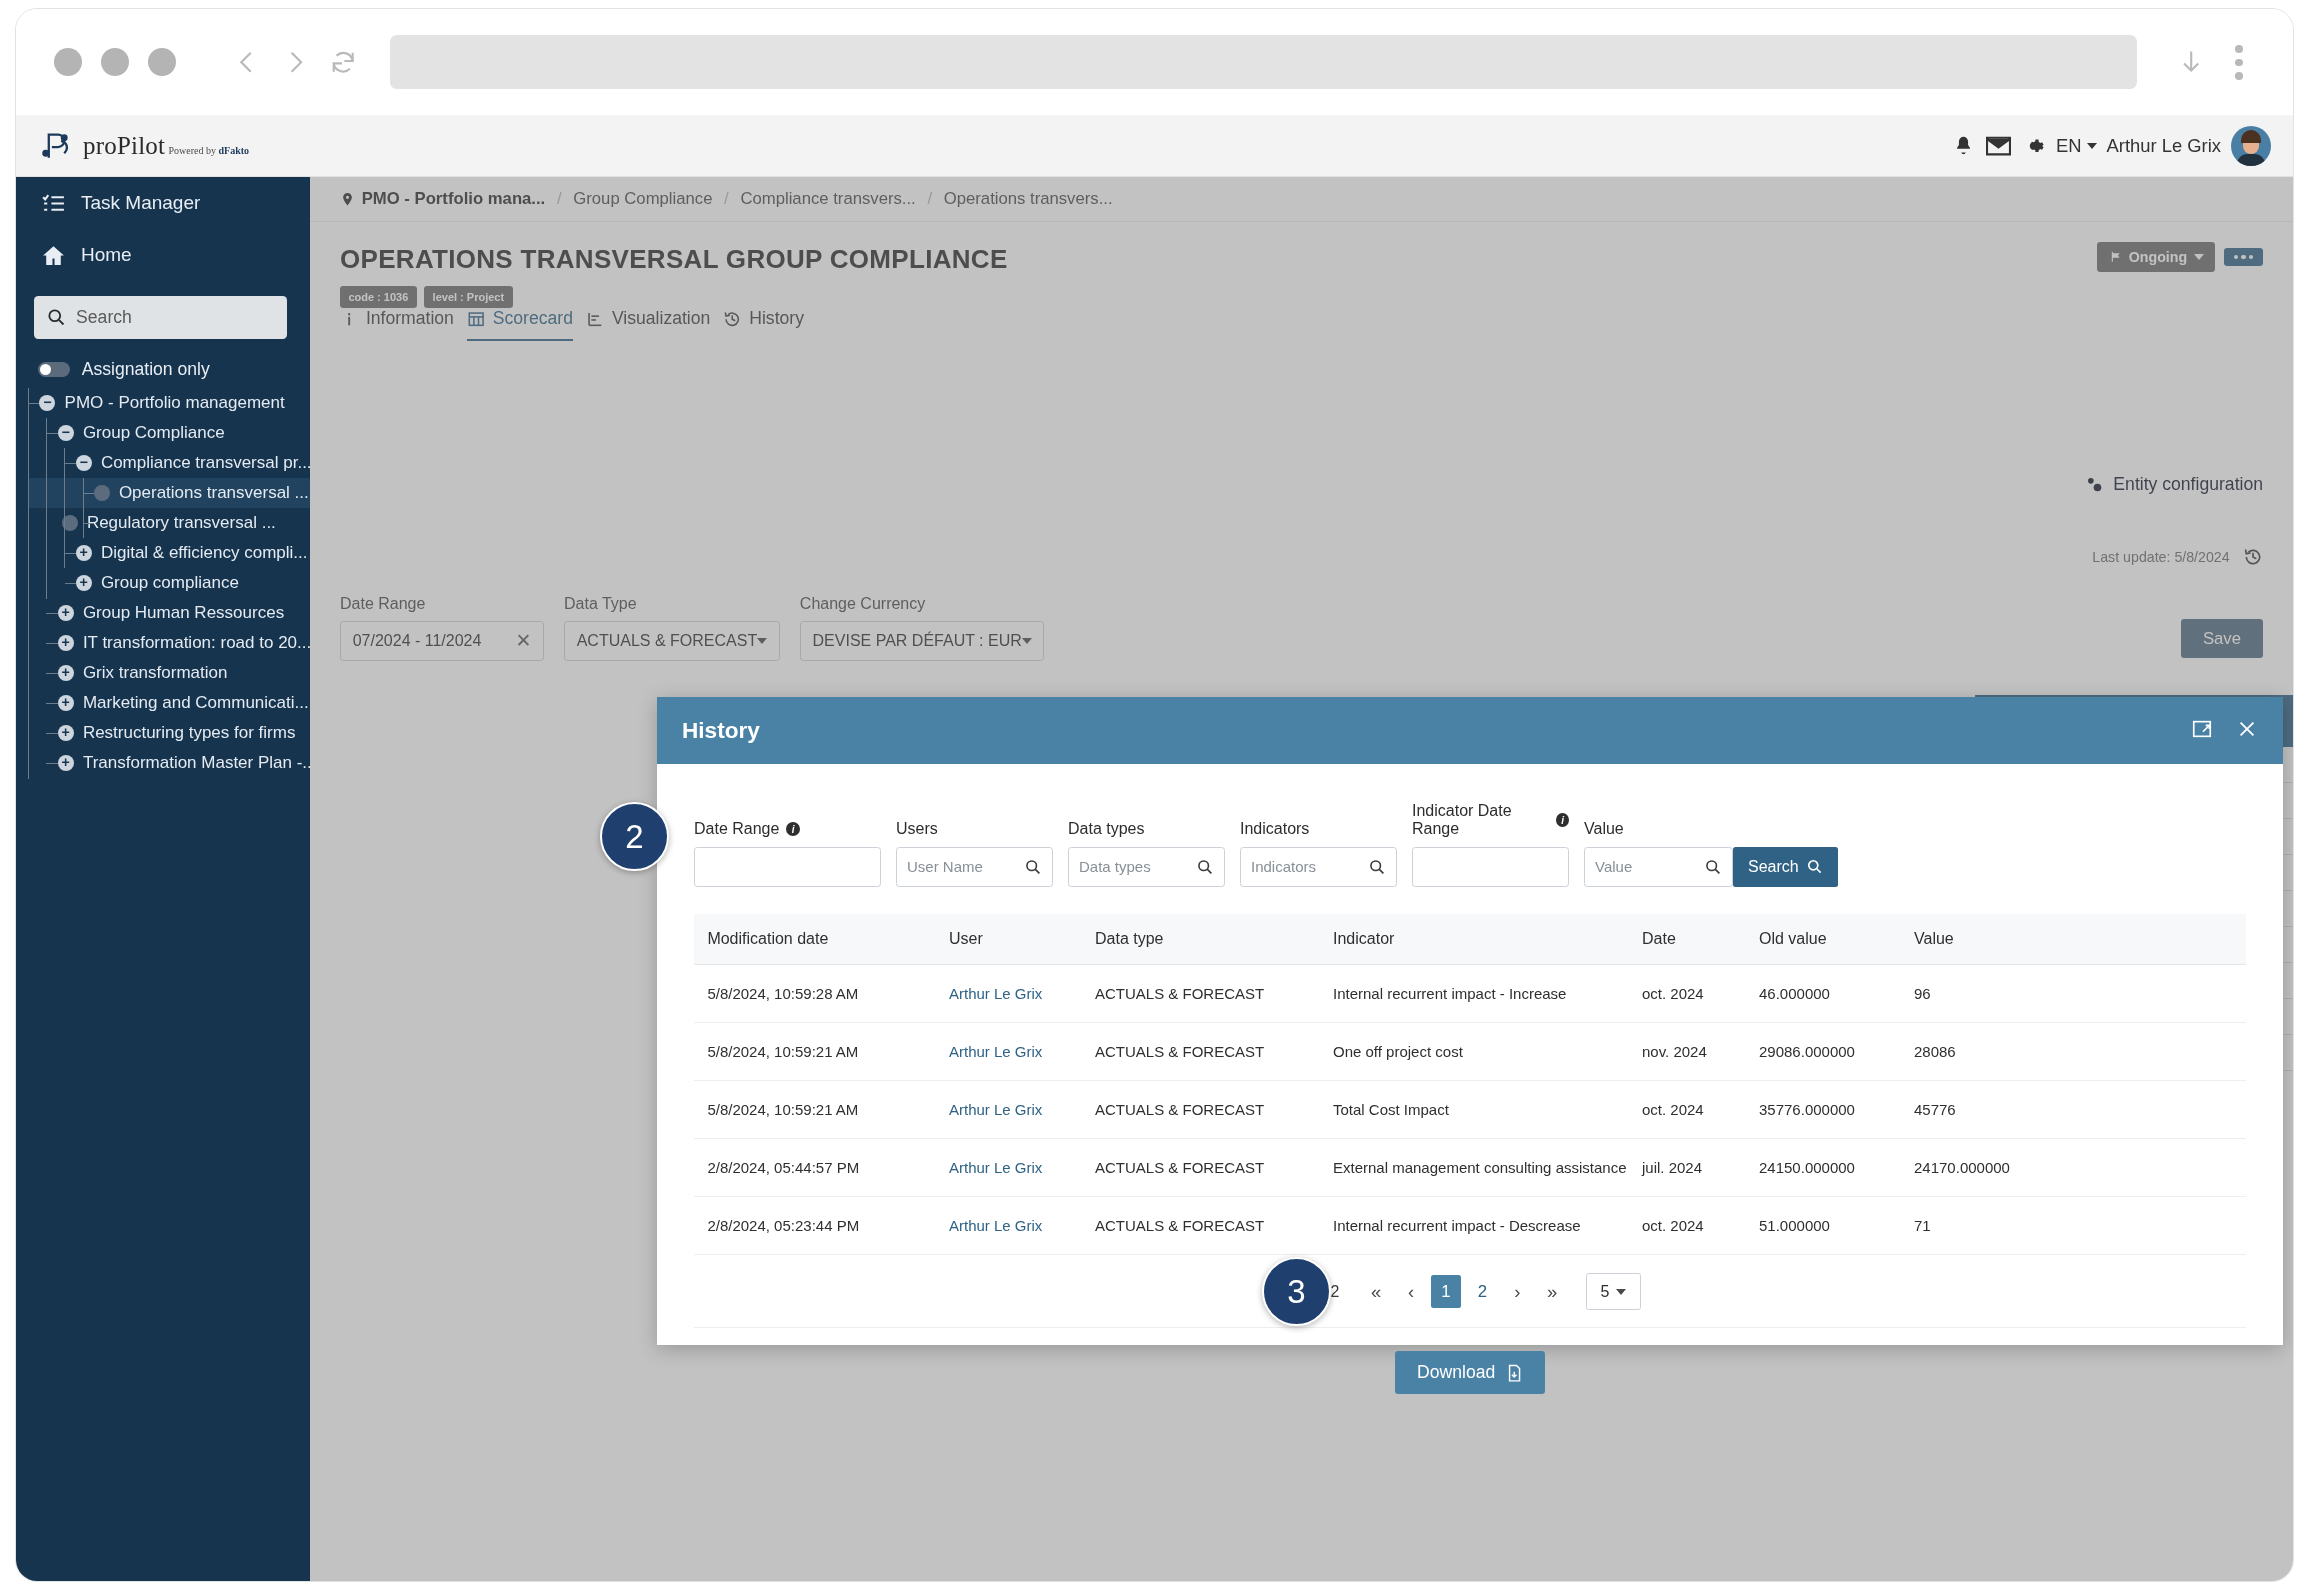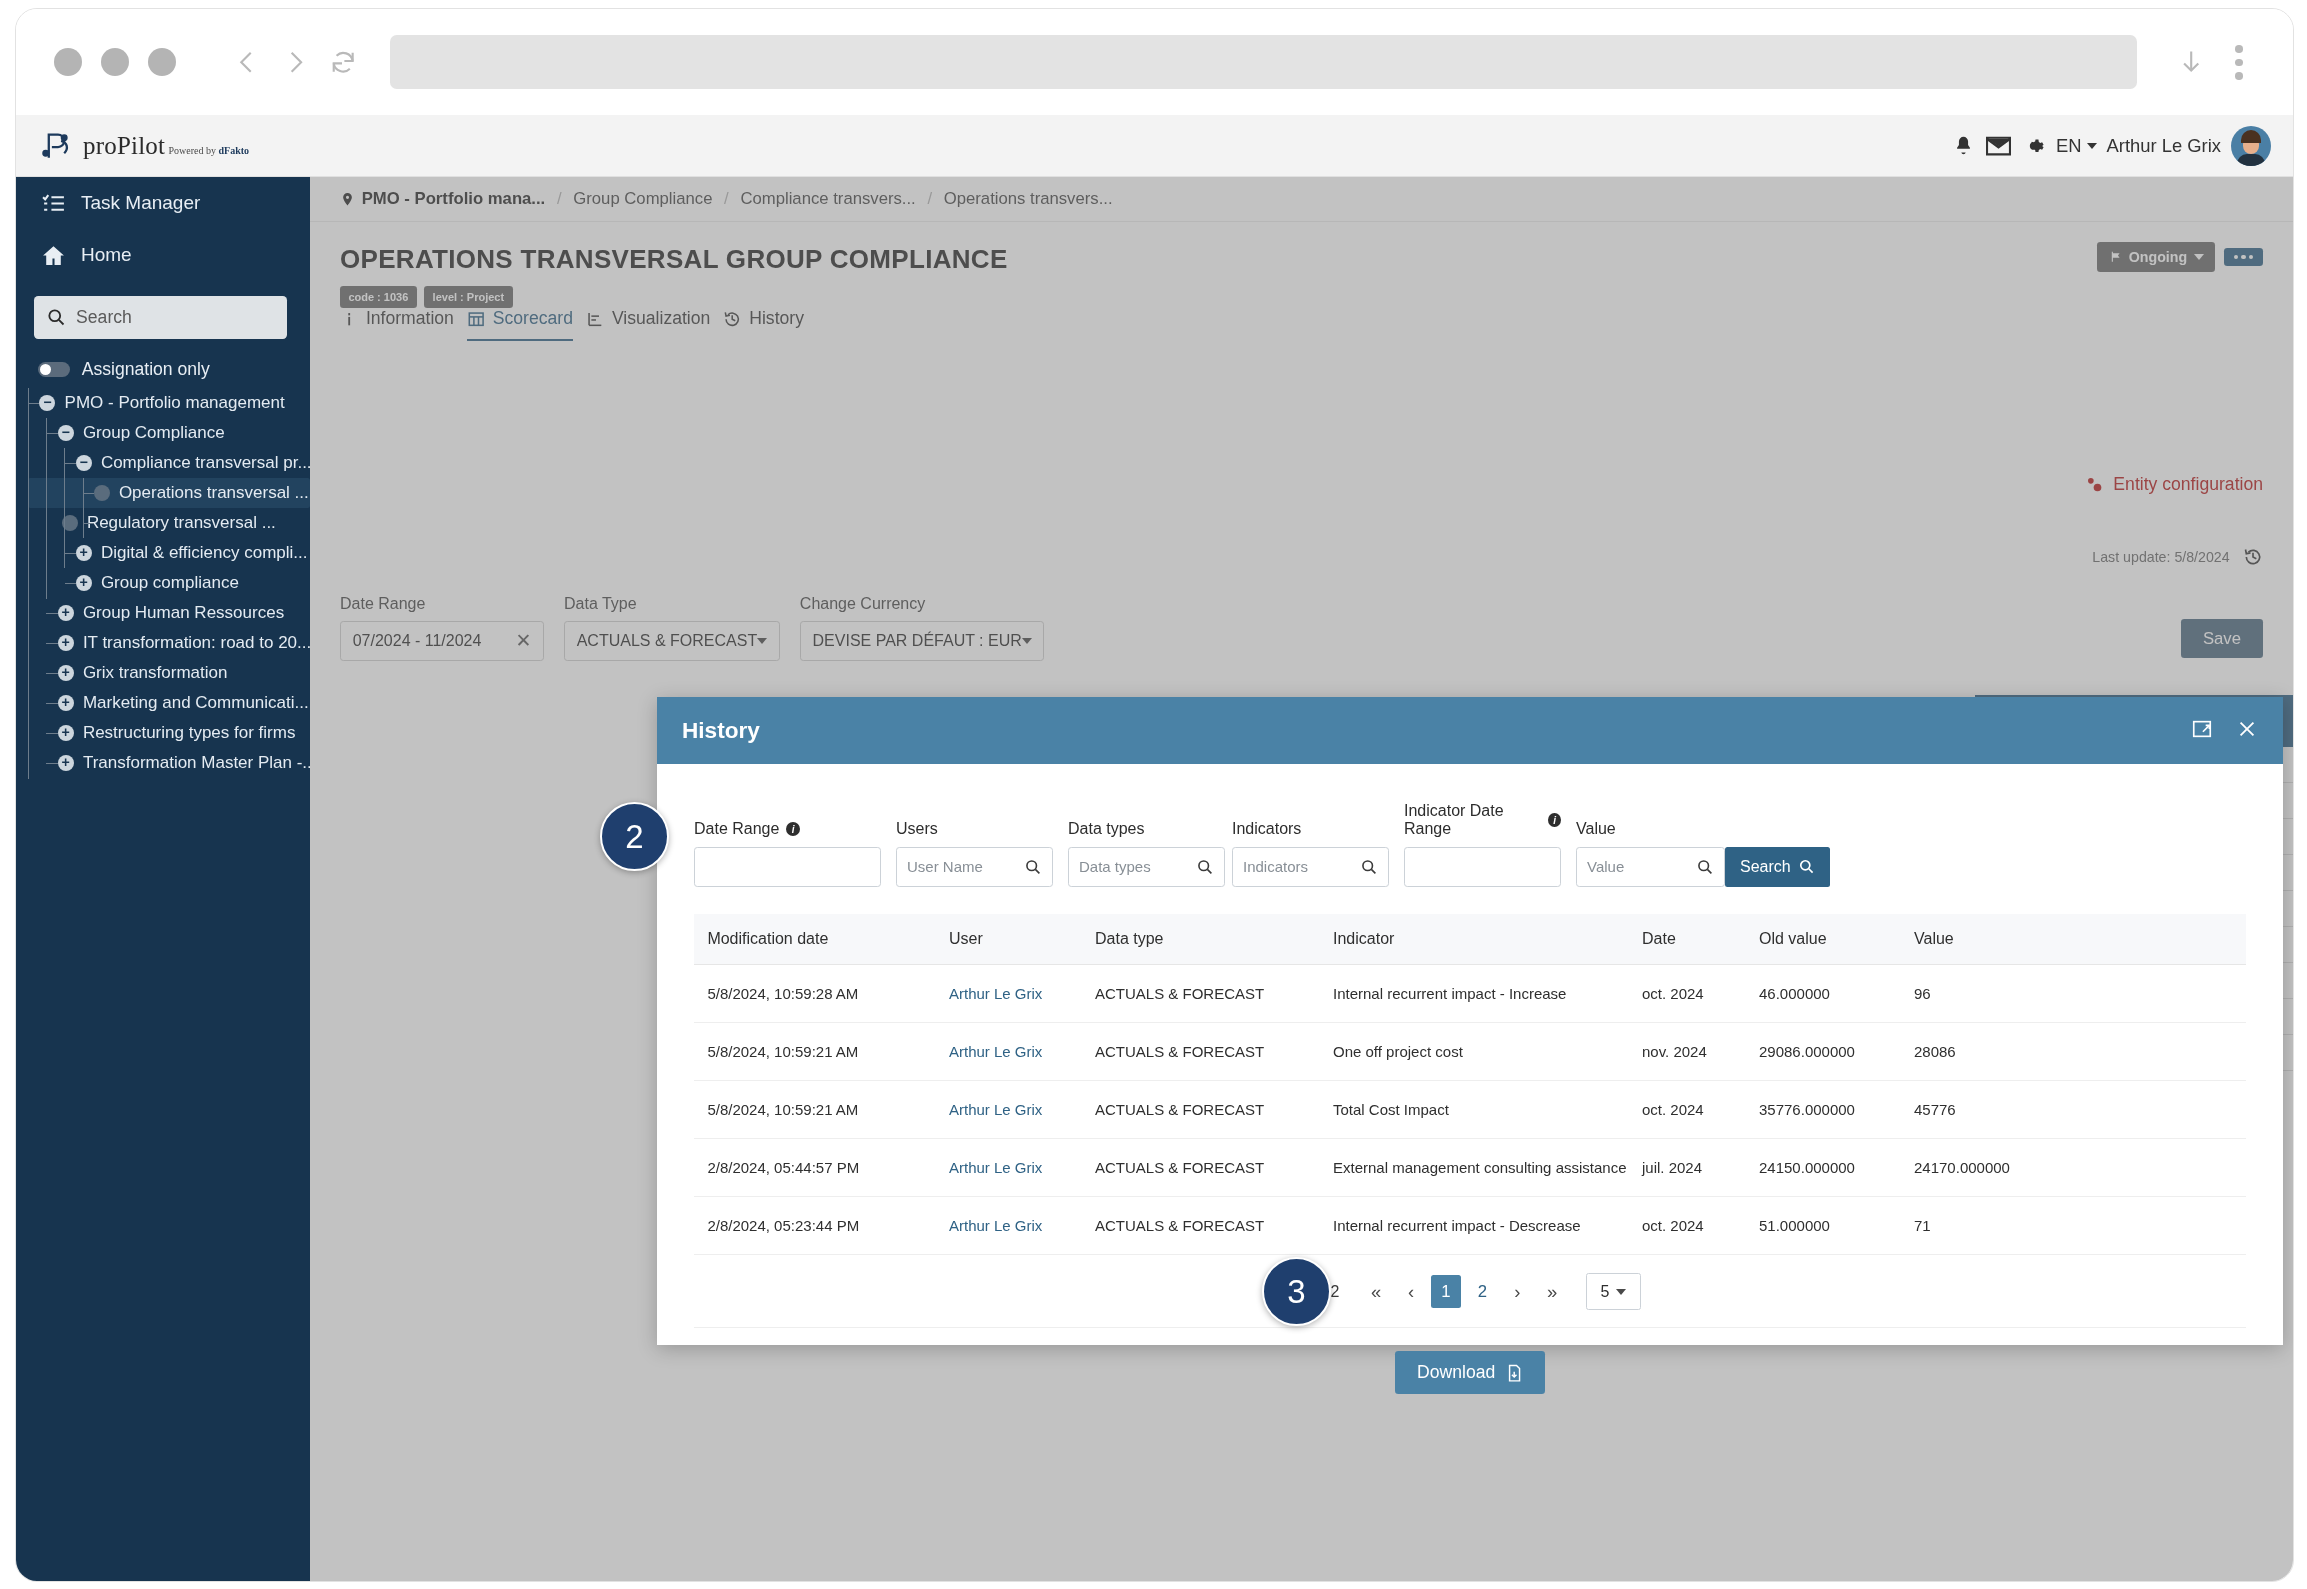--- a/index.html
+++ b/index.html
@@ -170,21 +170,21 @@
     background: #6b6b6b; color: #fff; font-size: 14.2px; font-weight: 700;
     border-radius: 3.3px; padding: 6.7px 11.7px; display: flex; align-items: center; gap: 6.7px;
   }
   #more-chip {
     background: #2f6285; color: #fff; border-radius: 3.3px; padding: 6.7px 10px;
     display: flex; align-items: center; gap: 3.3px;
   }
   #more-chip i { width: 4.2px; height: 4.2px; border-radius: 50%; background: #fff; display: block; }
   #entity-cfg {
     position: absolute; right: 30px; top: 297px;
-    display: flex; align-items: center; gap: 8.4px; font-size: 17.6px; color: #b91c1c;
+    display: flex; align-items: center; gap: 8.4px; font-size: 17.6px; color: #0f172a;
   }
   #entity-cfg svg { width: 20px; height: 20px; }
   #last-update {
     position: absolute; right: 30px; top: 370px;
     display: flex; align-items: center; gap: 13.4px; font-size: 14.2px; color: #6c6c6c;
   }
   #last-update svg { width: 20px; height: 20px; }
 
   
   #filters { position: absolute; left: 30px; top: 418px; display: flex; gap: 20px; }
@@ -767,21 +767,21 @@
             <div class="hgroup" style="width:157px;margin-left:15px">
               <span class="hlabel">Data types</span>
               <div class="hinput">
                 <span>Data types</span>
                 <svg viewBox="0 0 24 24" fill="none" stroke="currentColor" stroke-width="2.2">
                     <circle cx="10.5" cy="10.5" r="6.5"></circle>
                     <line x1="15.5" y1="15.5" x2="21" y2="21"></line>
                   </svg>
               </div>
             </div>
-            <div class="hgroup" style="width:157px;margin-left:7px">
+            <div class="hgroup" style="width:157px;margin-left:15px">
               <span class="hlabel">Indicators</span>
               <div class="hinput">
                 <span>Indicators</span>
                 <svg viewBox="0 0 24 24" fill="none" stroke="currentColor" stroke-width="2.2">
                     <circle cx="10.5" cy="10.5" r="6.5"></circle>
                     <line x1="15.5" y1="15.5" x2="21" y2="21"></line>
                   </svg>
               </div>
             </div>
             <div class="hgroup" style="width:157px;margin-left:15px">

